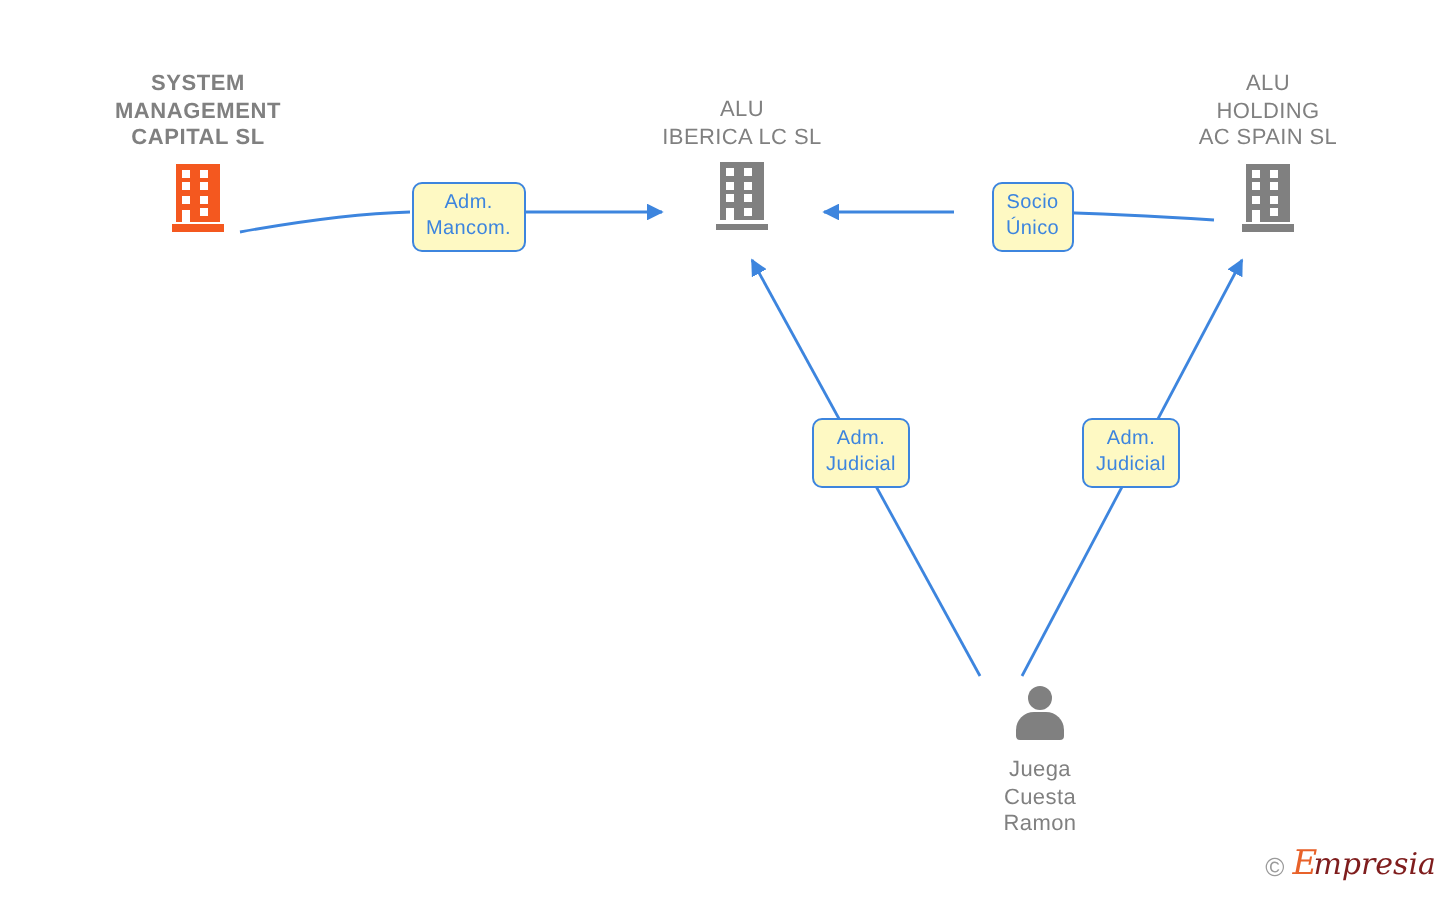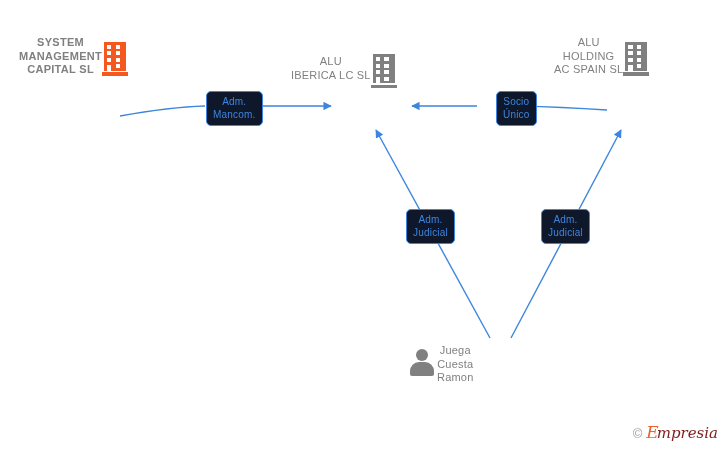--- a/index.html
+++ b/index.html
@@ -16,21 +16,21 @@
   }
   #canvas {
     position: absolute;
     inset: 0;
     width: 728px;
     height: 450px;
   }
   .node {
     position: absolute;
     display: flex;
-    flex-direction: row;
+    flex-direction: column;
     align-items: center;
     width: 160px;
     margin-left: -80px;
   }
   .node-label {
     color: #808080;
     font-size: 11px;
     line-height: 13.5px;
     text-align: center;
     white-space: pre-line;
@@ -105,21 +105,21 @@
     background: currentColor;
     border-radius: 9px 9px 2px 2px;
   }
 
   
   .chip {
     position: absolute;
     box-sizing: border-box;
     border: 1.3px solid #3d85de;
     border-radius: 5px;
-    background: #0f172a;
+    background: #fef9c3;
     color: #3d85de;
     font-size: 10px;
     line-height: 13px;
     text-align: center;
     padding: 3px 6px 4px;
     white-space: pre-line;
     letter-spacing: 0.2px;
   }
 
   
@@ -219,21 +219,21 @@
     <div class="bld-win" style="left:5px;  top:9.5px;"></div>
     <div class="bld-win" style="left:13.5px;top:9.5px;"></div>
     <div class="bld-win" style="left:5px;  top:16px;"></div>
     <div class="bld-win" style="left:13.5px;top:16px;"></div>
     <div class="bld-win" style="left:13.5px;top:22.5px;"></div>
     <div class="bld-door" style="bottom:3.5px;"></div>
     <div class="bld-base"></div>
   </div>
 </div>
 
-<div class="node person" style="left:487px; top:338px;">
+<div class="node person" style="left:520px; top:338px;">
   <div class="node-icon" style="color:#808080;">
     <div class="person-head"></div>
     <div class="person-body"></div>
   </div>
   <div class="node-label">Juega
 Cuesta
 Ramon</div>
 </div>
 
 <div class="chip" style="left:206px; top:91px;">Adm.

